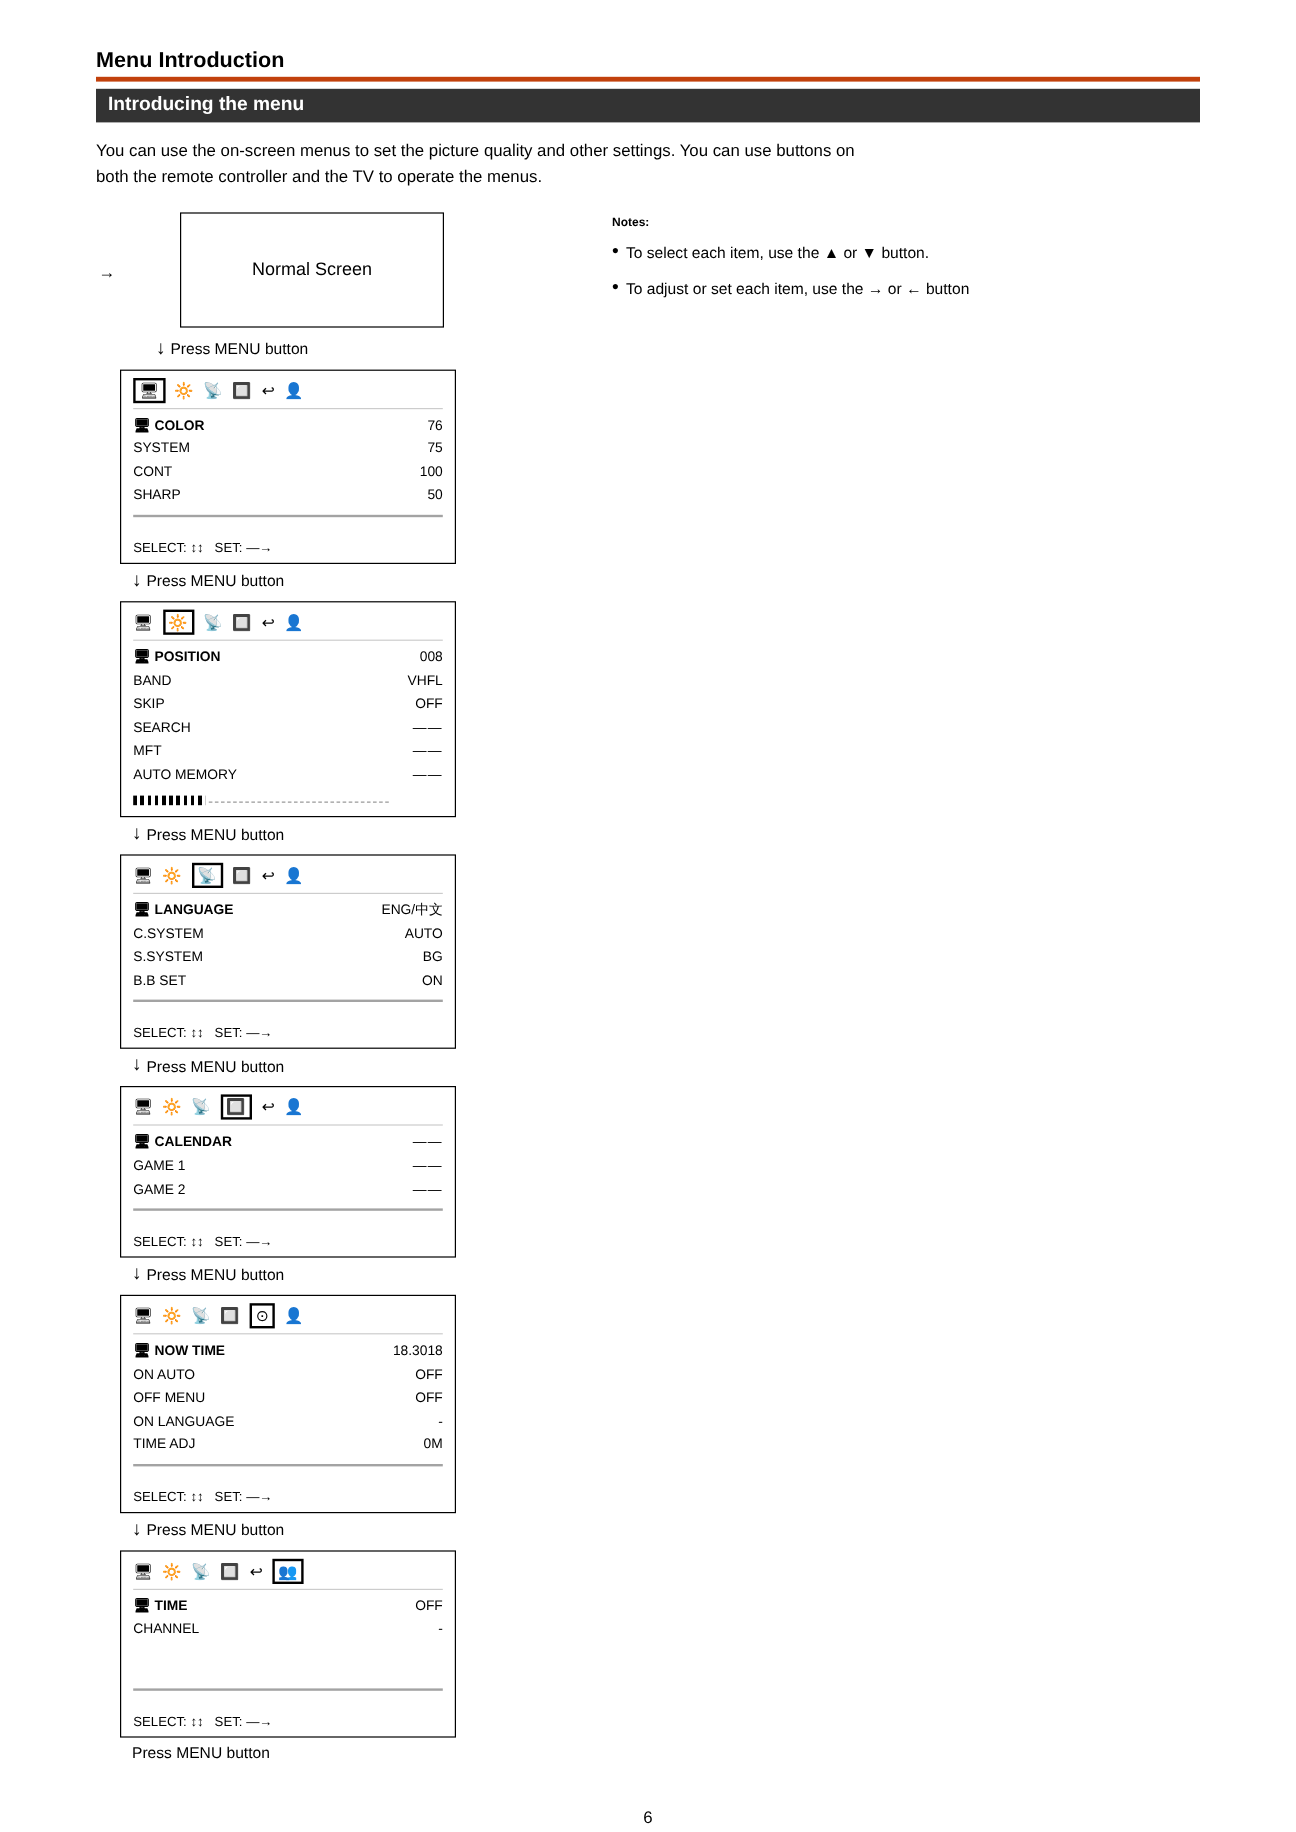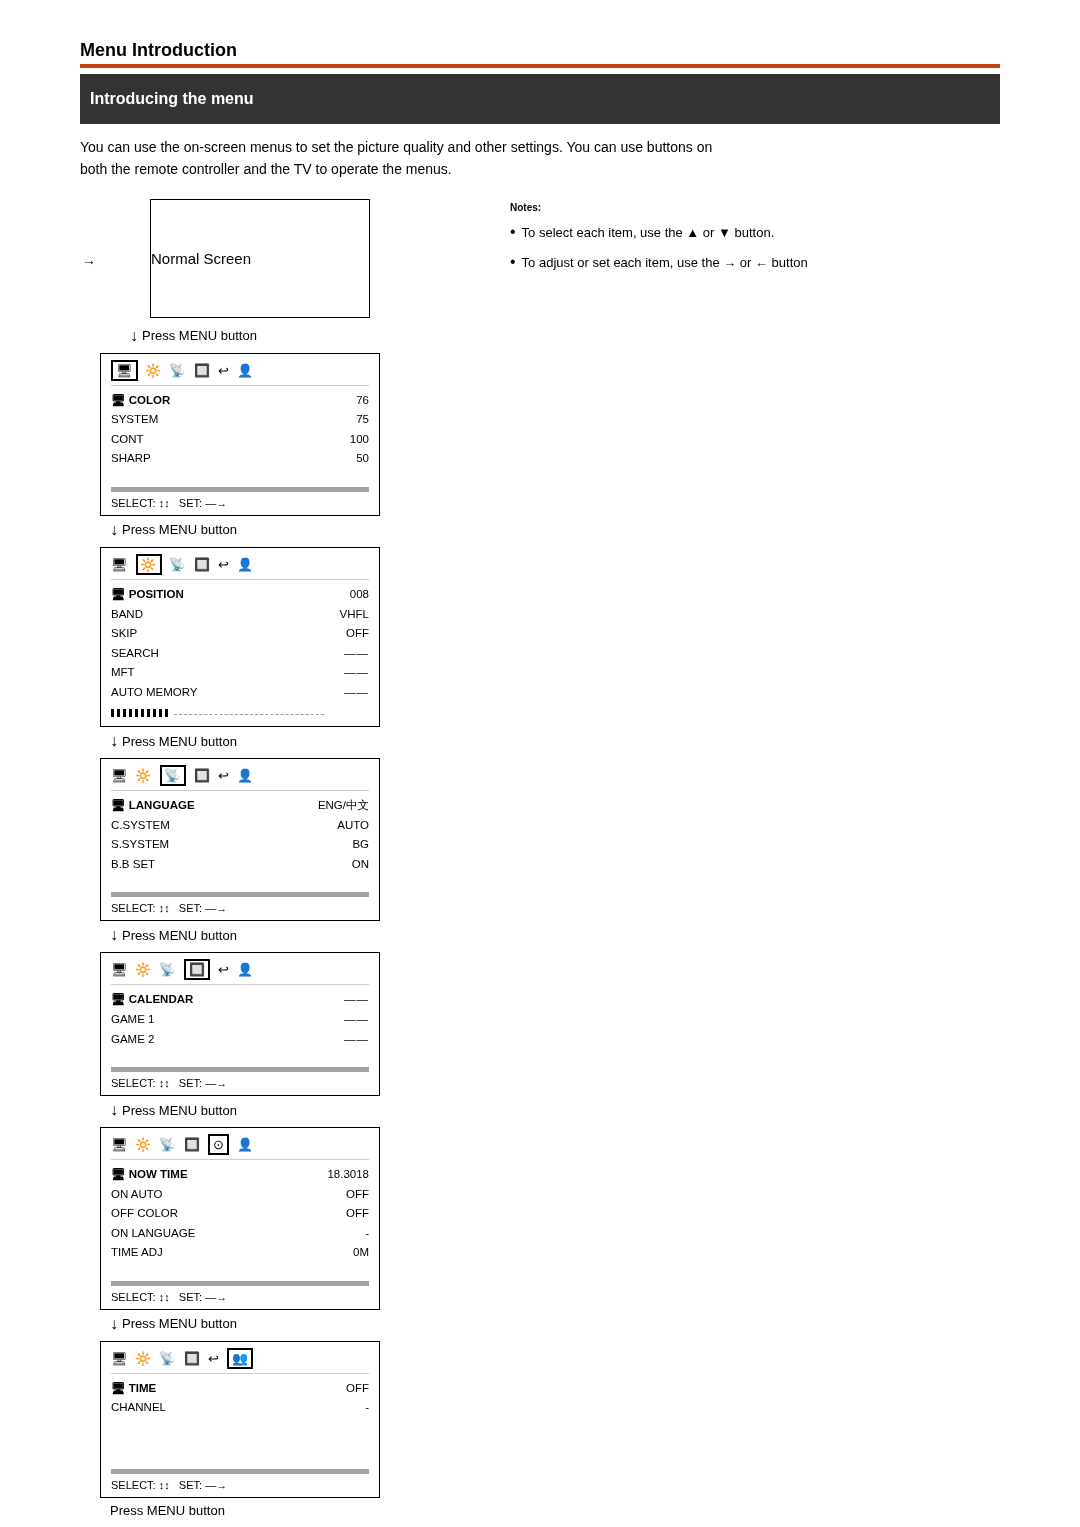--- a/index.html
+++ b/index.html
@@ -20,21 +20,21 @@
       font-weight: bold;
       margin-bottom: 6px;
       border-bottom: 4px solid #c2410c;
       padding-bottom: 3px;
     }
     .section-subtitle {
       background: #333;
       color: #fff;
       font-size: 16px;
       font-weight: bold;
-      padding: 16px 10px;
+      padding: 5px 10px;
       margin-bottom: 12px;
     }
     .intro-text {
       font-size: 14px;
       line-height: 1.6;
       margin-bottom: 18px;
     }
     .main-layout {
       display: flex;
       gap: 30px;
@@ -42,23 +42,24 @@
     }
     .left-column {
       flex: 0 0 380px;
     }
     .right-column {
       flex: 1;
     }
     .normal-screen-box {
       border: 1.5px solid #000;
       width: 220px;
-      height: 119px;
+      height: 96px;
       display: flex;
       align-items: center;
+      justify-content: center;
       font-size: 15px;
       margin-left: 30px;
       margin-bottom: 4px;
       position: relative;
     }
     .arrow-label {
       position: absolute;
       left: -38px;
       top: 50%;
       transform: translateY(-50%);
@@ -105,23 +106,23 @@
     .menu-rows {
       font-size: 11.5px;
       line-height: 1.7;
     }
     .menu-row {
       display: flex;
       justify-content: space-between;
     }
     .menu-select-line {
       font-size: 11px;
-      margin-top: 18px;
-      border-top: 5px solid #a3a3a3;
-      padding-top: 5px;
+      margin-top: 5px;
+      border-top: 2px solid #a3a3a3;
+      padding-top: 20px;
     }
     .notes-box {
       font-size: 13px;
       line-height: 1.7;
     }
     .notes-title {
       font-weight: bold;
       font-size: 10px;
       margin-bottom: 6px;
     }
@@ -358,21 +359,21 @@
       <div class="menu-rows">
         <div class="menu-row">
           <span><b>🖥 NOW TIME</b></span>
           <span>18.3018</span>
         </div>
         <div class="menu-row">
           <span>ON  AUTO</span>
           <span>OFF</span>
         </div>
         <div class="menu-row">
-          <span>OFF COLOR</span>
+          <span>OFF MENU</span>
           <span>OFF</span>
         </div>
         <div class="menu-row">
           <span>ON LANGUAGE</span>
           <span>-</span>
         </div>
         <div class="menu-row">
           <span>TIME ADJ</span>
           <span>0M</span>
         </div>

